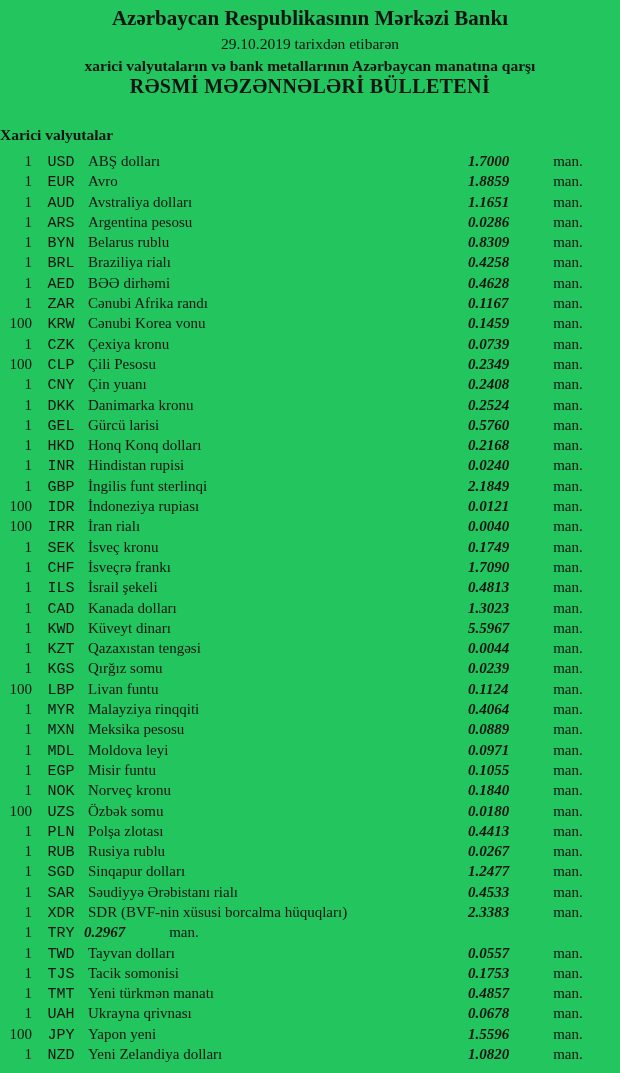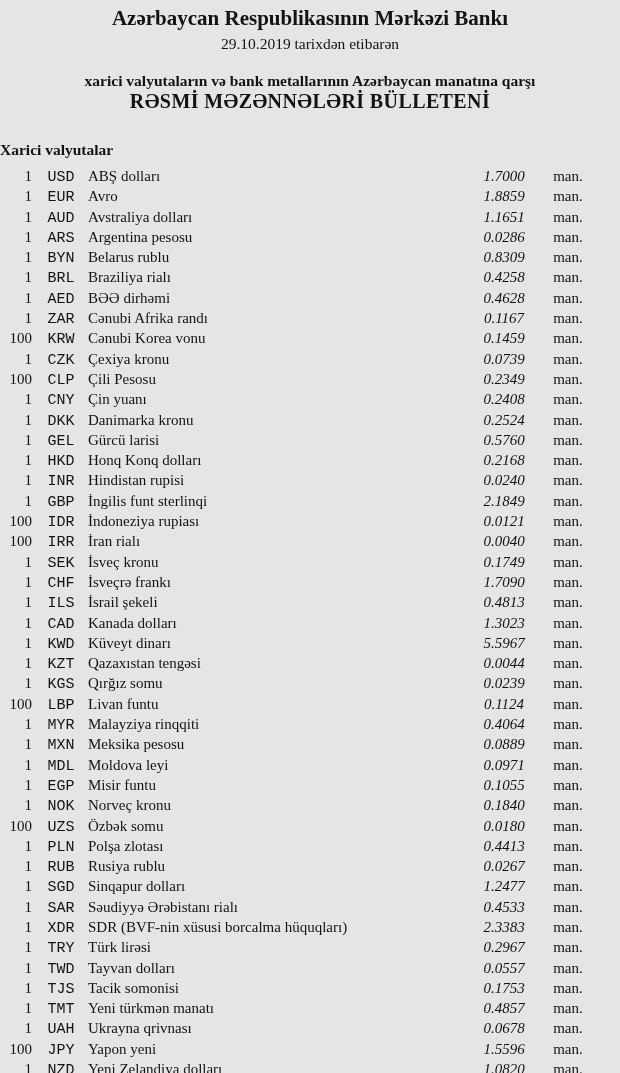--- a/index.html
+++ b/index.html
@@ -4,21 +4,21 @@
 <style>
   html, body {
     margin: 0;
     padding: 0;
     background: #ffffff;
   }
   .page {
     position: relative;
     width: 620px;
     height: 1073px;
-    background: #e5e5e5;
+    background: #22c55e;
     color: #131313;
     font-family: "Liberation Serif", "DejaVu Serif", serif;
     overflow: hidden;
     box-sizing: border-box;
   }
   .doc-header {
     text-align: center;
     padding-top: 6px;
   }
   .doc-title {
@@ -29,21 +29,21 @@
   .doc-date-line {
     font-size: 15.5px;
     font-weight: normal;
     line-height: 20px;
     margin-top: 3px;
   }
   .doc-subtitle {
     font-size: 15.5px;
     font-weight: bold;
     line-height: 20px;
-    margin-top: 17px;
+    margin-top: 2px;
   }
   .doc-bulletin-line {
     font-size: 20px;
     font-weight: bold;
     line-height: 21px;
     margin-top: 0;
     letter-spacing: 0.4px;
   }
   .section-title {
     font-size: 15.5px;
@@ -75,22 +75,22 @@
     flex: 0 0 auto;
     font-family: Liberation Mono, monospace;
   }
   .cell-name {
     flex: 1 1 auto;
     margin-left: 4px;
     overflow: hidden;
   }
   .cell-rate {
     width: 72px;
-    text-align: center;
-    font-weight: normal;
+    text-align: left;
+    font-weight: bold;
     font-style: italic;
     flex: 0 0 auto;
   }
   .cell-unit {
     width: 36px;
     margin-left: 10px;
     text-align: center;
     flex: 0 0 auto;
   }
 </style>
@@ -409,21 +409,20 @@
       <span class="cell-qty">1</span>
       <span class="cell-code">XDR</span>
       <span class="cell-name">SDR (BVF-nin xüsusi borcalma hüquqları)</span>
       <span class="cell-rate">2.3383</span>
       <span class="cell-unit">man.</span>
     </div>
 
     <div class="rate-row">
       <span class="cell-qty">1</span>
       <span class="cell-code">TRY</span>
-      <span class="cell-name">Türk lirəsi</span>
       <span class="cell-rate">0.2967</span>
       <span class="cell-unit">man.</span>
     </div>
 
     <div class="rate-row">
       <span class="cell-qty">1</span>
       <span class="cell-code">TWD</span>
       <span class="cell-name">Tayvan dolları</span>
       <span class="cell-rate">0.0557</span>
       <span class="cell-unit">man.</span>

